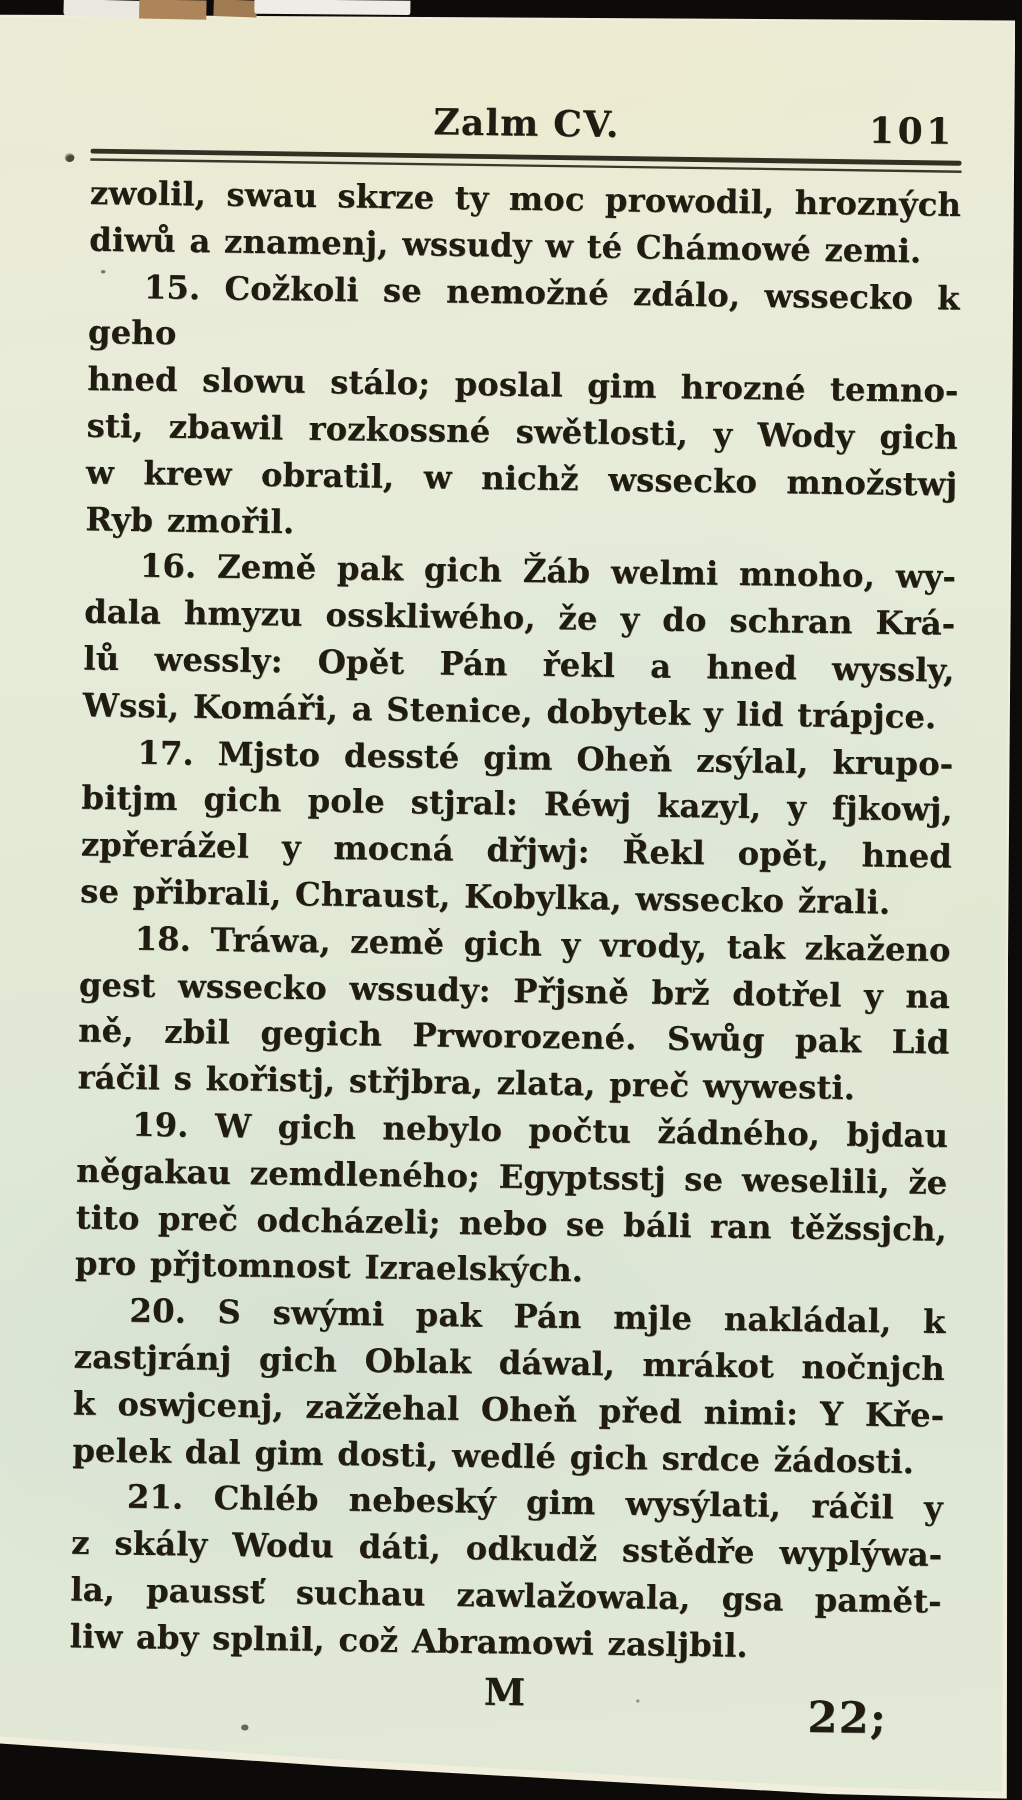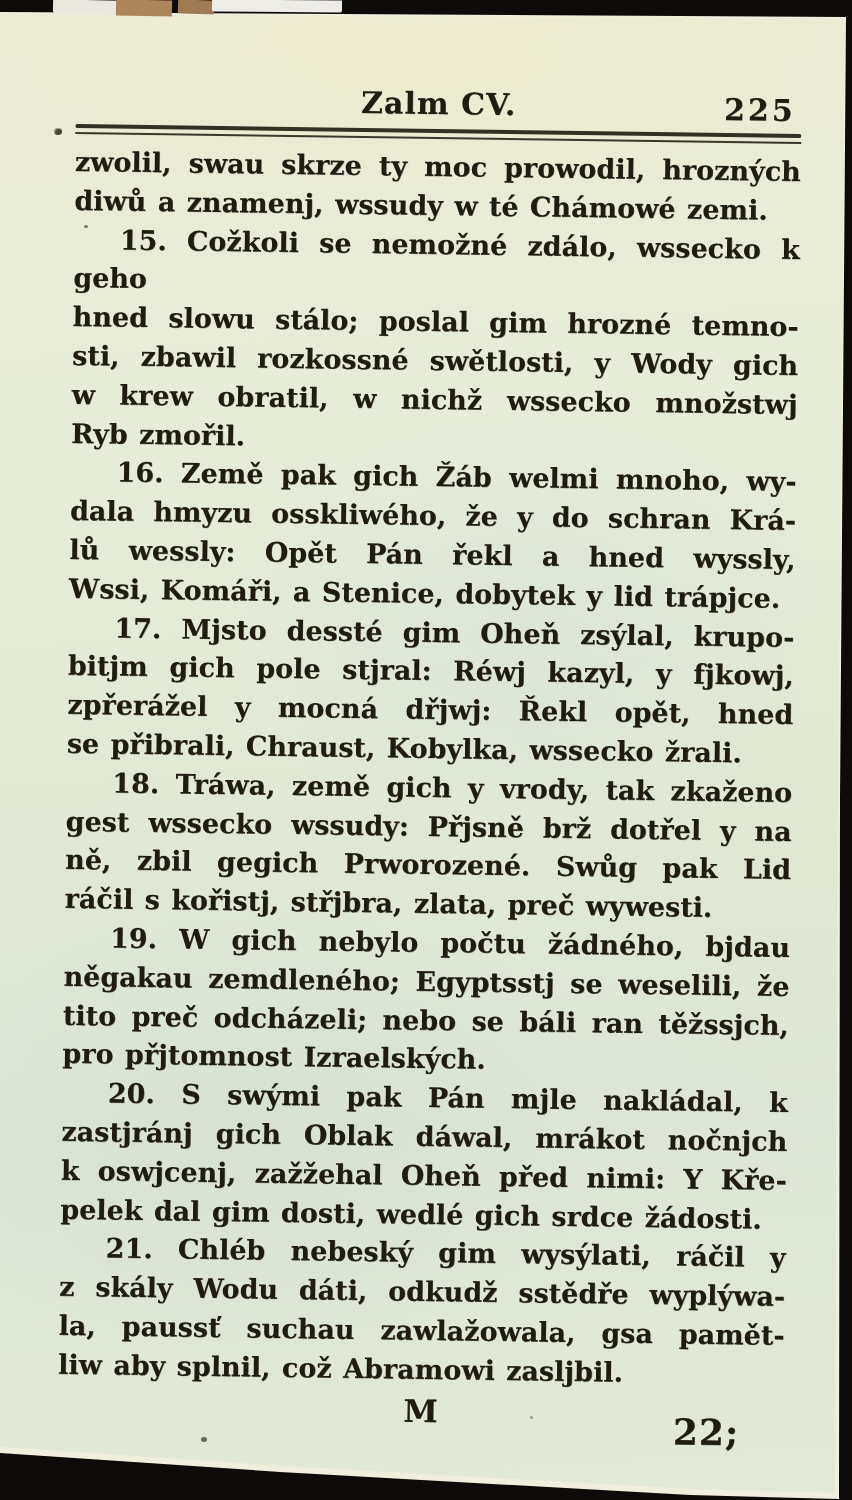--- a/index.html
+++ b/index.html
@@ -62,21 +62,21 @@
 <div class="page-edge"></div>
 <div class="page">
   <div class="speck s1"></div>
   <div class="speck s2"></div>
   <div class="speck s3"></div>
   <div class="speck s4"></div>
 
   <div class="text-block">
     <div class="running-head">
       <div class="head-title">Zalm CV.</div>
-      <div class="head-pagenum">225</div>
+      <div class="head-pagenum">101</div>
     </div>
     <div class="rule-thick"></div>
     <div class="rule-thin"></div>
 
     <div class="body-text">
         <div class="para">
           <div class="line first">zwolil, swau skrze ty moc prowodil, hrozných</div>
           <div class="line last">diwů a znamenj, wssudy w té Chámowé zemi.</div>
         </div>
         <div class="para indent">

